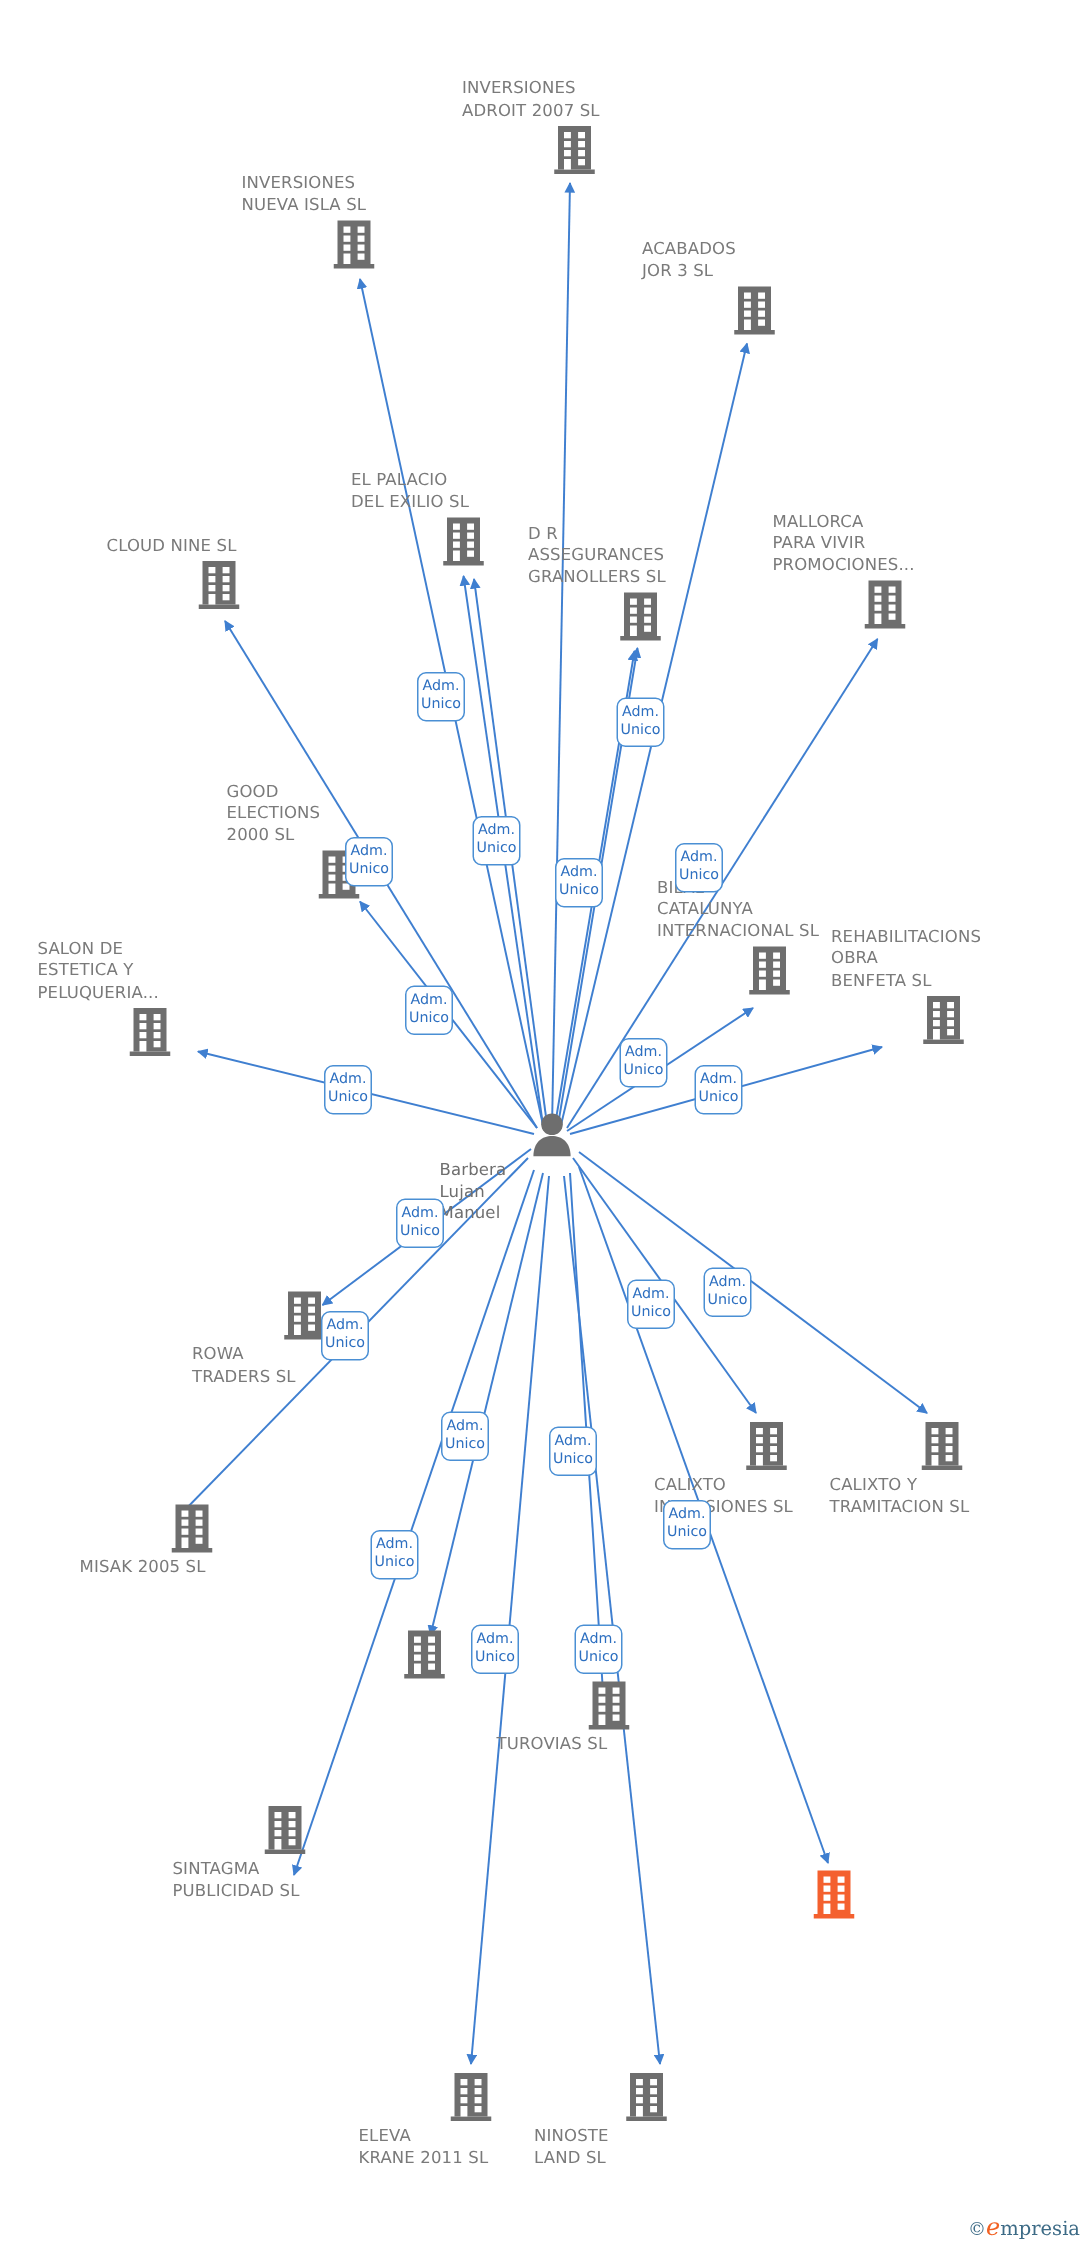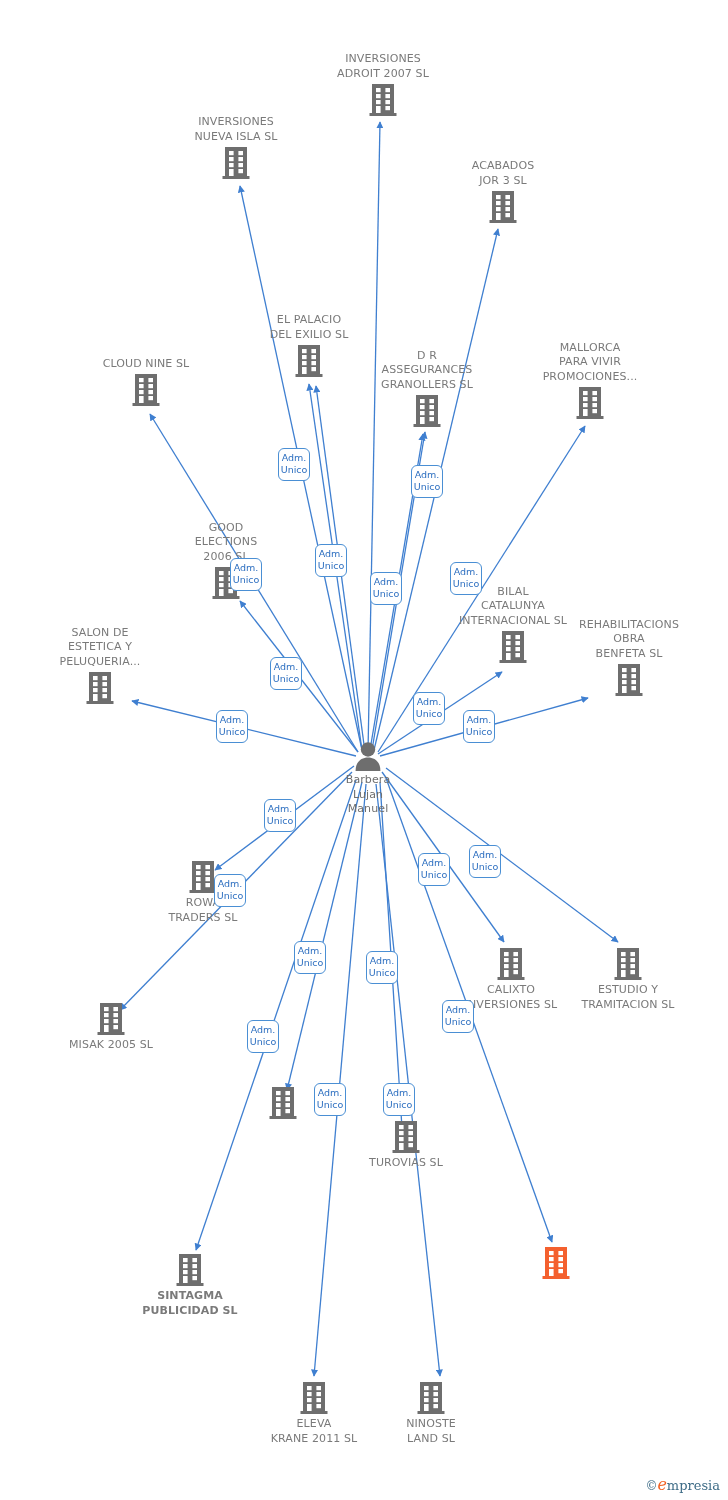--- a/index.html
+++ b/index.html
@@ -19,21 +19,21 @@
     position:absolute;
     left:0;top:0;
     width:728px;height:1500px;
     pointer-events:none;
   }
   
   .node{
     position:absolute;
     width:150px;
     margin-left:-75px;          
-    text-align:center;
+    text-align:left;
     line-height:14.5px;
     z-index:3;
   }
   .node .ico{
     display:block;
     margin:0 auto;
     width:30px;height:34px;
   }
   .node .lbl{
     display:block;
@@ -235,21 +235,21 @@
               <rect x="8" y="11" width="4.6" height="4.2"></rect>
               <rect x="17.4" y="11" width="4.6" height="4.2"></rect>
               <rect x="8" y="17" width="4.6" height="4.2"></rect>
               <rect x="17.4" y="17" width="4.6" height="4.2"></rect>
               <rect x="8" y="23" width="4.6" height="7"></rect>  
               <rect x="17.4" y="23" width="4.6" height="4.2"></rect>
             </g>
           </svg></span></div>
       <div class="node lbl-top" style="left: 226px; top: 520.5px;"><span class="lbl">GOOD
 ELECTIONS
-2006 SL</span><span class="ico-wrap"><svg class="ico" viewBox="0 0 30 34" xmlns="http://www.w3.org/2000/svg">
+2000 SL</span><span class="ico-wrap"><svg class="ico" viewBox="0 0 30 34" xmlns="http://www.w3.org/2000/svg">
             <rect x="4" y="1" width="22" height="29" fill="#6e6e6e"></rect>
             <rect x="1.5" y="30" width="27" height="3" fill="#6e6e6e"></rect>
             <g fill="#ffffff">
               <rect x="8" y="5" width="4.6" height="4.2"></rect>
               <rect x="17.4" y="5" width="4.6" height="4.2"></rect>
               <rect x="8" y="11" width="4.6" height="4.2"></rect>
               <rect x="17.4" y="11" width="4.6" height="4.2"></rect>
               <rect x="8" y="17" width="4.6" height="4.2"></rect>
               <rect x="17.4" y="17" width="4.6" height="4.2"></rect>
               <rect x="8" y="23" width="4.6" height="7"></rect>  
@@ -312,21 +312,21 @@
               <rect x="17.4" y="5" width="4.6" height="4.2"></rect>
               <rect x="8" y="11" width="4.6" height="4.2"></rect>
               <rect x="17.4" y="11" width="4.6" height="4.2"></rect>
               <rect x="8" y="17" width="4.6" height="4.2"></rect>
               <rect x="17.4" y="17" width="4.6" height="4.2"></rect>
               <rect x="8" y="23" width="4.6" height="7"></rect>  
               <rect x="17.4" y="23" width="4.6" height="4.2"></rect>
             </g>
           </svg></span><span class="lbl">ROWA
 TRADERS SL</span></div>
-      <div class="node lbl-bot" style="left: 111px; top: 1002px;"><span class="ico-wrap"><svg class="ico" viewBox="0 0 30 34" xmlns="http://www.w3.org/2000/svg">
+      <div class="node lbl-bot" style="left: 128px; top: 1002px;"><span class="ico-wrap"><svg class="ico" viewBox="0 0 30 34" xmlns="http://www.w3.org/2000/svg">
             <rect x="4" y="1" width="22" height="29" fill="#6e6e6e"></rect>
             <rect x="1.5" y="30" width="27" height="3" fill="#6e6e6e"></rect>
             <g fill="#ffffff">
               <rect x="8" y="5" width="4.6" height="4.2"></rect>
               <rect x="17.4" y="5" width="4.6" height="4.2"></rect>
               <rect x="8" y="11" width="4.6" height="4.2"></rect>
               <rect x="17.4" y="11" width="4.6" height="4.2"></rect>
               <rect x="8" y="17" width="4.6" height="4.2"></rect>
               <rect x="17.4" y="17" width="4.6" height="4.2"></rect>
               <rect x="8" y="23" width="4.6" height="7"></rect>  
@@ -354,21 +354,21 @@
             <g fill="#ffffff">
               <rect x="8" y="5" width="4.6" height="4.2"></rect>
               <rect x="17.4" y="5" width="4.6" height="4.2"></rect>
               <rect x="8" y="11" width="4.6" height="4.2"></rect>
               <rect x="17.4" y="11" width="4.6" height="4.2"></rect>
               <rect x="8" y="17" width="4.6" height="4.2"></rect>
               <rect x="17.4" y="17" width="4.6" height="4.2"></rect>
               <rect x="8" y="23" width="4.6" height="7"></rect>  
               <rect x="17.4" y="23" width="4.6" height="4.2"></rect>
             </g>
-          </svg></span><span class="lbl">ESTUDIO Y
+          </svg></span><span class="lbl">CALIXTO Y
 TRAMITACION SL</span></div>
       <div class="node lbl-bot" style="left: 283px; top: 1086px;"><span class="ico-wrap"><svg class="ico" viewBox="0 0 30 34" xmlns="http://www.w3.org/2000/svg">
             <rect x="4" y="1" width="22" height="29" fill="#6e6e6e"></rect>
             <rect x="1.5" y="30" width="27" height="3" fill="#6e6e6e"></rect>
             <g fill="#ffffff">
               <rect x="8" y="5" width="4.6" height="4.2"></rect>
               <rect x="17.4" y="5" width="4.6" height="4.2"></rect>
               <rect x="8" y="11" width="4.6" height="4.2"></rect>
               <rect x="17.4" y="11" width="4.6" height="4.2"></rect>
               <rect x="8" y="17" width="4.6" height="4.2"></rect>
@@ -398,21 +398,21 @@
               <rect x="8" y="5" width="4.6" height="4.2"></rect>
               <rect x="17.4" y="5" width="4.6" height="4.2"></rect>
               <rect x="8" y="11" width="4.6" height="4.2"></rect>
               <rect x="17.4" y="11" width="4.6" height="4.2"></rect>
               <rect x="8" y="17" width="4.6" height="4.2"></rect>
               <rect x="17.4" y="17" width="4.6" height="4.2"></rect>
               <rect x="8" y="23" width="4.6" height="7"></rect>  
               <rect x="17.4" y="23" width="4.6" height="4.2"></rect>
             </g>
           </svg></span></div>
-      <div class="node lbl-bot" style="left: 190px; top: 1253px; font-weight: bold;"><span class="ico-wrap"><svg class="ico" viewBox="0 0 30 34" xmlns="http://www.w3.org/2000/svg">
+      <div class="node lbl-bot" style="left: 190px; top: 1203px;"><span class="ico-wrap"><svg class="ico" viewBox="0 0 30 34" xmlns="http://www.w3.org/2000/svg">
             <rect x="4" y="1" width="22" height="29" fill="#6e6e6e"></rect>
             <rect x="1.5" y="30" width="27" height="3" fill="#6e6e6e"></rect>
             <g fill="#ffffff">
               <rect x="8" y="5" width="4.6" height="4.2"></rect>
               <rect x="17.4" y="5" width="4.6" height="4.2"></rect>
               <rect x="8" y="11" width="4.6" height="4.2"></rect>
               <rect x="17.4" y="11" width="4.6" height="4.2"></rect>
               <rect x="8" y="17" width="4.6" height="4.2"></rect>
               <rect x="17.4" y="17" width="4.6" height="4.2"></rect>
               <rect x="8" y="23" width="4.6" height="7"></rect>  

